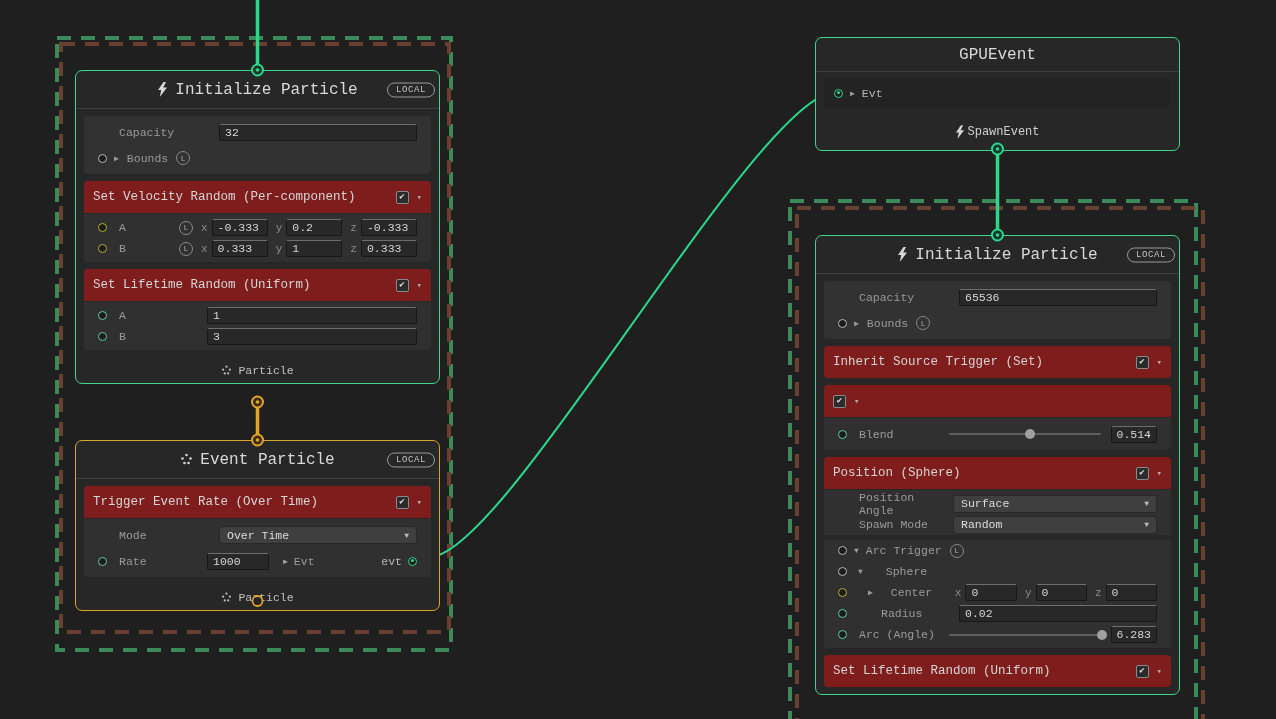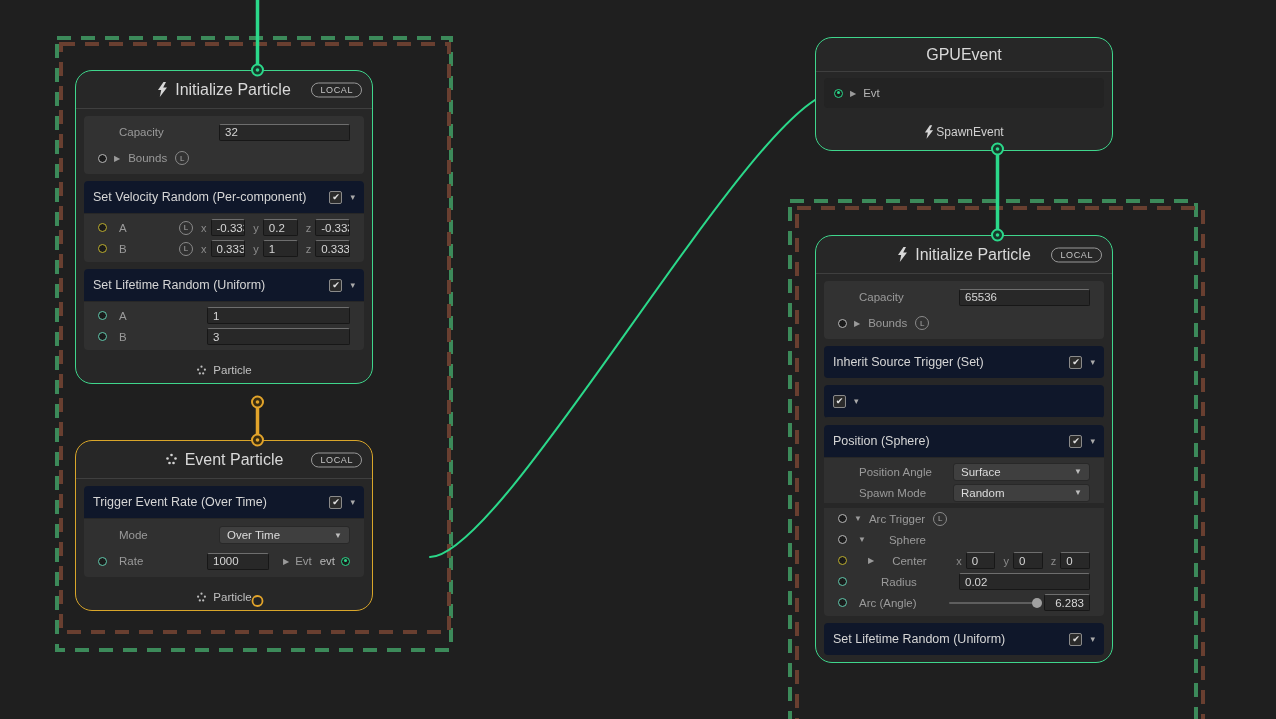--- a/index.html
+++ b/index.html
@@ -16,41 +16,42 @@
   #anchor-layer { z-index:5; }
   .dash-green { fill:none; stroke:#3c8a5a; stroke-width:4; stroke-dasharray:14 10; }
   .dash-maroon { fill:none; stroke:#693f30; stroke-width:4; stroke-dasharray:14 10; }
   .wire { fill:none; stroke-linecap:round; pointer-events:visibleStroke; }
   .wire-green { stroke:#2bd88a; }
   .wire-orange { stroke:#e2a42b; }
   .thick { stroke-width:3.5; }
   .thin { stroke-width:2; }
 
   .node {
-    position:absolute; width:298px;
+    position:absolute; width:365px;
     background:#272727;
     border:1.5px solid #888;
-    border-radius:17px;
+    border-radius:7px;
     z-index:2;
     color:#cccccc;
     font-size:12px;
+    font-family:Liberation Mono, monospace;
   }
   .node.green { border-color:#3fd68c; }
   .node.orange { border-color:#d9a62a; }
 
   .node-header {
     position:relative; height:38px;
     display:flex; align-items:center; justify-content:center;
     border-bottom:1px solid #3f3f3f;
   }
   .node-header.small { height:34px; }
   .node-title { font-size:16px; color:#d9d9d9; margin-left:7px; }
   .node-title.noicon { margin-left:0; }
   .badge {
-    position:absolute; right:10px; top:50%; transform:translateY(-50%);
+    position:absolute; right:4px; top:50%; transform:translateY(-50%);
     border:1px solid #9a9a9a; border-radius:9px;
     font-size:9px; letter-spacing:.6px; color:#c4c4c4;
     padding:1px 8px 2px 8px;
   }
 
   .section { margin:7px 8px; background:#323232; border-radius:4px; padding:3px 0; }
   .prow { display:flex; align-items:center; height:26px; padding:0 14px; }
   .spacer21 { width:21px; flex:none; }
   .plabel { color:#9a9a9a; font-size:11.5px; }
   .w100 { width:100px; flex:none; }
@@ -84,21 +85,21 @@
     border-radius:2px; height:17px;
     display:flex; align-items:center; padding:0 5px;
     color:#d6d6d6; font-size:11.5px;
     overflow:hidden; white-space:nowrap;
   }
   .flex1 { flex:1; min-width:0; }
   .num { justify-content:flex-end; }
 
   .block { margin:7px 8px; background:#303030; border-radius:4px; overflow:hidden; }
   .block-header {
-    height:30px; background:#0f172a;
+    height:30px; background:#7f1d1d;
     display:flex; align-items:center; padding:16px 9px;
     border-bottom:1px solid #272727;
   }
   .block-title { flex:1; font-size:12.5px; color:#d6d6d6; }
   .checkbox {
     width:13px; height:13px; flex:none;
     background:#2b2b2b; border:1px solid #8a8a8a; border-radius:2px;
     color:#e2e2e2; font-size:9px; line-height:11px; text-align:center;
   }
   .chev { color:#aaaaaa; font-size:9px; margin-left:8px; flex:none; }
@@ -357,20 +358,31 @@
         <span class="checkbox">✔</span>
         <span class="chev">▾</span>
       </div>
     </div>
 
     <div class="block">
       <div class="block-header">
         <span class="checkbox">✔</span>
         <span class="chev">▾</span>
       </div>
+      <div class="block-body">
+        <div class="brow" style="height:26px">
+          <span class="port p-float"></span>
+          <span class="rowlabel" style="width:88px">Blend</span>
+          <span class="slider">
+            <span class="track"></span>
+            <span class="knob" style="left:50%"></span>
+          </span>
+          <span class="field sliderval num">0.514</span>
+        </div>
+      </div>
     </div>
 
     <div class="block">
       <div class="block-header">
         <span class="block-title">Position (Sphere)</span>
         <span class="checkbox">✔</span>
         <span class="chev">▾</span>
       </div>
       <div class="block-body">
         <div class="brow">

